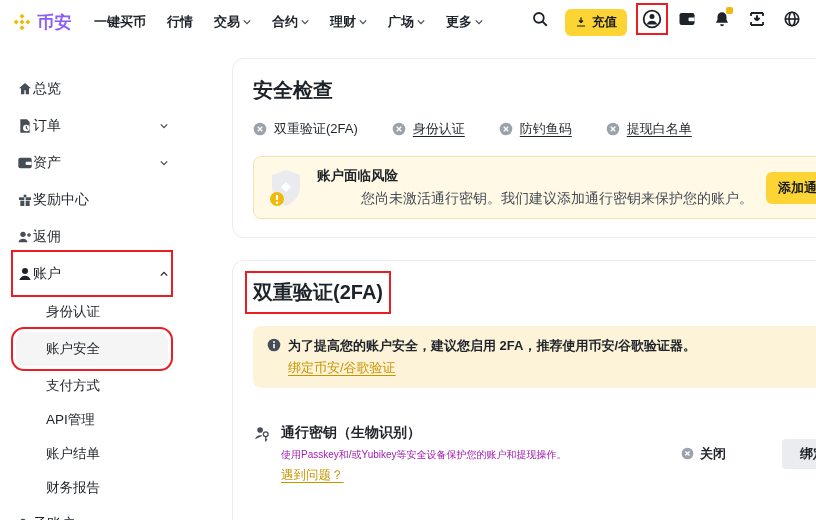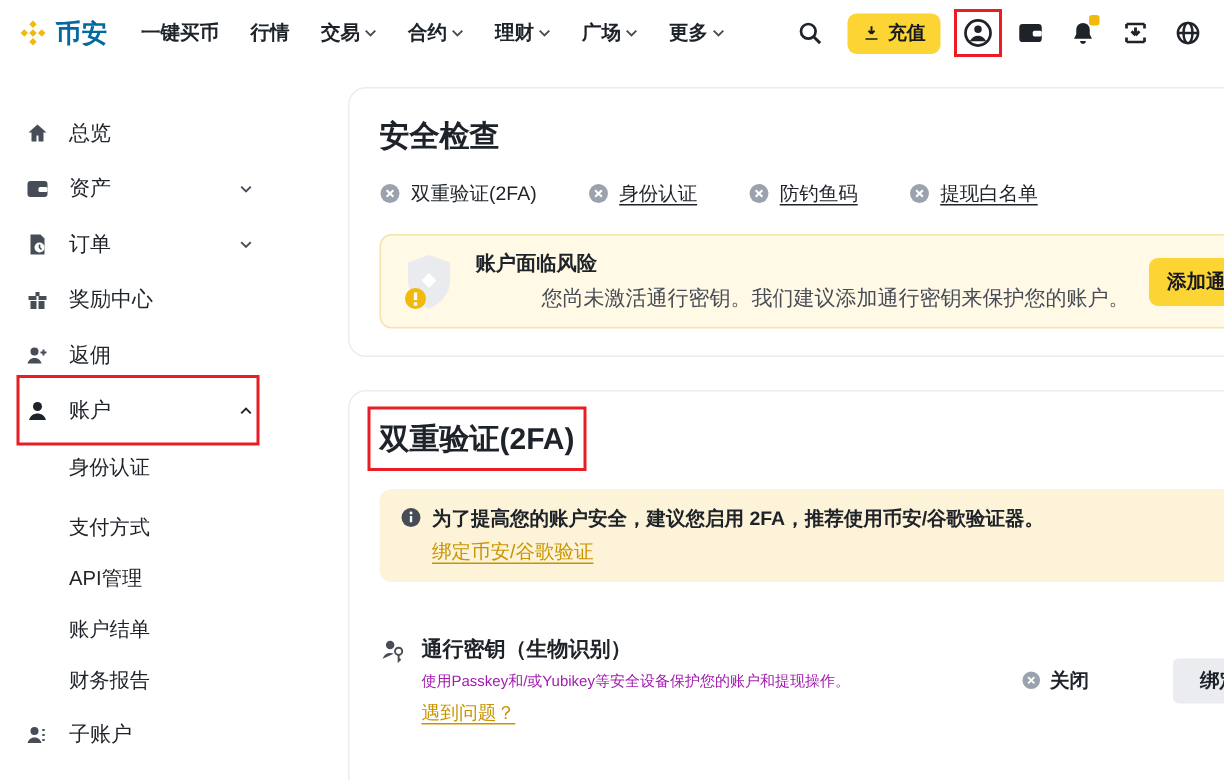--- a/index.html
+++ b/index.html
@@ -10,37 +10,37 @@
   .annot   { outline:2px solid #ea1c24; }
   .off3    { outline-offset:3px; }
   .off4    { outline-offset:4px; }
   .off6    { outline-offset:6px; }
 
   
   .topbar { height:44px; display:flex; align-items:center; justify-content:space-between;
     padding:0 14px 0 12px; }
   .tb-left { display:flex; align-items:center; gap:22px; }
   .logo { display:flex; align-items:center; gap:5px; cursor:pointer; }
-  .logo-text { color:#0369a1; font-size:17px; font-weight:bold; letter-spacing:.5px; }
+  .logo-text { color:#8b5cf6; font-size:17px; font-weight:bold; letter-spacing:.5px; }
   .nav { display:flex; align-items:center; gap:21px; }
   .nav-item { font-size:13px; font-weight:600; display:flex; align-items:center; gap:3px; cursor:pointer; }
   .chev { width:8px; height:8px; display:inline-block; }
-  .tb-right { display:flex; align-items:center; gap:15px; }
+  .tb-right { display:flex; align-items:flex-start; gap:15px; }
   .icon-btn { width:20px; height:20px; display:flex; align-items:center; justify-content:center; cursor:pointer; }
   .deposit-btn { background:#fcd535; border:none; border-radius:6px; padding:5px 10px;
     font-size:12.5px; font-weight:700; color:#181a20; display:flex; align-items:center; gap:5px; cursor:pointer;
     font-family:"Liberation Sans", sans-serif; }
   .bell-wrap { position:relative; }
   .bell-dot { position:absolute; top:-2px; right:-1px; width:7px; height:7px; background:#f0b90b; border-radius:2px; }
 
   
   .layout { display:flex; }
   .sidebar { width:230px; flex:0 0 230px; padding:26px 0 0 16px; }
   .snav { width:152px; }
-  .s-item { height:37px; display:flex; align-items:center; gap:13px; font-size:14px; cursor:pointer; }
+  .s-item { height:37px; display:flex; align-items:center; font-size:14px; cursor:pointer; }
   .s-item .sicon { width:17px; height:17px; flex:0 0 17px; display:flex; align-items:center; justify-content:center; }
   .s-item .schev { margin-left:auto; }
   .s-sub { height:34px; display:flex; align-items:center; padding-left:30px; font-size:13.5px; cursor:pointer; }
   .s-sub.active { background:#f5f5f5; border-radius:8px; width:152px; }
   .s-gap { height:3px; }
 
   
   .main { padding:14px 0 0 2px; }
   .card { width:672px; border:1px solid #eaecef; border-radius:12px; padding:18px 20px; background:#fff; }
   .card + .card { margin-top:22px; }
@@ -194,38 +194,38 @@
         <span class="sicon">
           <svg width="16" height="16" viewBox="0 0 24 24">
               <path d="M12 3l9 8h-3v9h-5v-6h-2v6H6v-9H3z" fill="#474d57"></path>
             </svg>
           </span>
         <span>总览</span>
       </div>
       <div class="s-item">
         <span class="sicon">
           <svg width="16" height="16" viewBox="0 0 24 24">
-              <rect x="2" y="4" width="20" height="16" rx="3" fill="#474d57"></rect>
-              <rect x="13" y="10" width="9" height="5" rx="1.5" fill="#fff"></rect>
-            </svg>
-          </span>
-        <span>资产</span>
-        <svg class="chev schev" viewBox="0 0 10 10">
-            <path d="M1 3l4 4 4-4" fill="none" stroke="#474d57" stroke-width="1.6"></path>
-          </svg>
-      </div>
-      <div class="s-item">
-        <span class="sicon">
-          <svg width="16" height="16" viewBox="0 0 24 24">
               <path d="M5 2h10l4 4v16H5z" fill="#474d57"></path>
               <circle cx="14" cy="15" r="5" fill="#fff"></circle>
               <path d="M14 12v3l2 2" stroke="#474d57" stroke-width="1.6" fill="none"></path>
             </svg>
           </span>
         <span>订单</span>
+        <svg class="chev schev" viewBox="0 0 10 10">
+            <path d="M1 3l4 4 4-4" fill="none" stroke="#474d57" stroke-width="1.6"></path>
+          </svg>
+      </div>
+      <div class="s-item">
+        <span class="sicon">
+          <svg width="16" height="16" viewBox="0 0 24 24">
+              <rect x="2" y="4" width="20" height="16" rx="3" fill="#474d57"></rect>
+              <rect x="13" y="10" width="9" height="5" rx="1.5" fill="#fff"></rect>
+            </svg>
+          </span>
+        <span>资产</span>
         <svg class="chev schev" viewBox="0 0 10 10">
             <path d="M1 3l4 4 4-4" fill="none" stroke="#474d57" stroke-width="1.6"></path>
           </svg>
       </div>
       <div class="s-item">
         <span class="sicon">
           <svg width="16" height="16" viewBox="0 0 24 24">
               <rect x="3" y="8" width="18" height="4" fill="#474d57"></rect>
               <rect x="5" y="13" width="14" height="8" fill="#474d57"></rect>
               <path d="M10 8V4h4v4z" fill="#474d57"></path>
@@ -254,20 +254,23 @@
         <span>账户</span>
         <svg class="chev schev" viewBox="0 0 10 10">
             <path d="M1 7l4-4 4 4" fill="none" stroke="#1e2329" stroke-width="1.6"></path>
           </svg>
       </div>
       <div class="s-gap"></div>
       <div class="s-sub">
         <span>身份认证</span>
       </div>
       <div class="s-gap"></div>
+      <div class="s-sub active annot off3">
+        <span>账户安全</span>
+      </div>
       <div class="s-gap"></div>
       <div class="s-sub">
         <span>支付方式</span>
       </div>
       <div class="s-sub">
         <span>API管理</span>
       </div>
       <div class="s-sub">
         <span>账户结单</span>
       </div>

